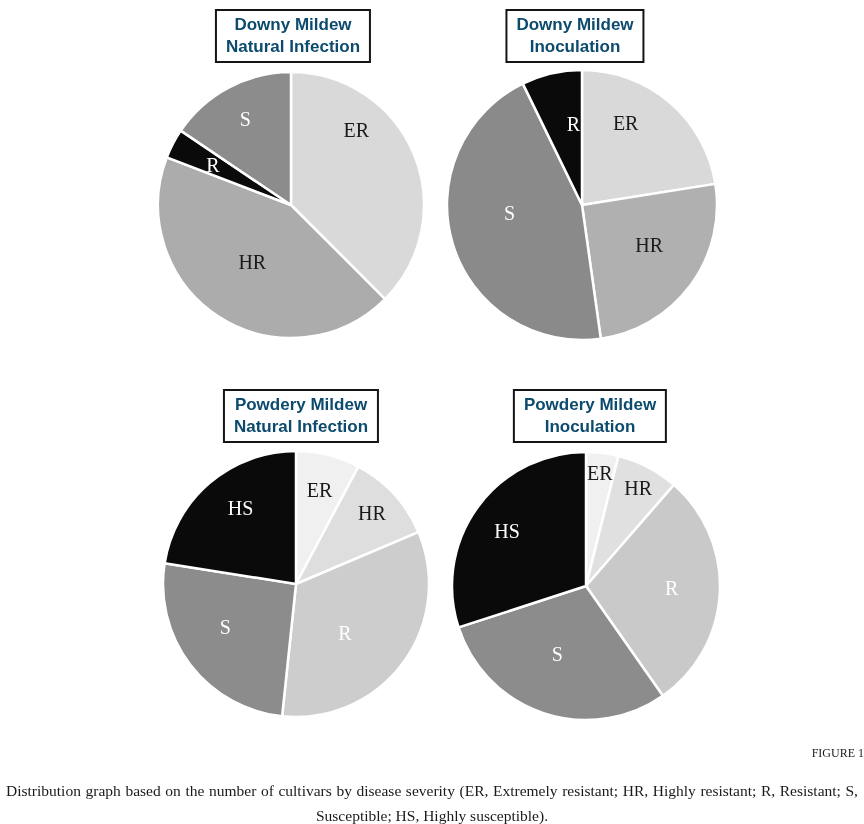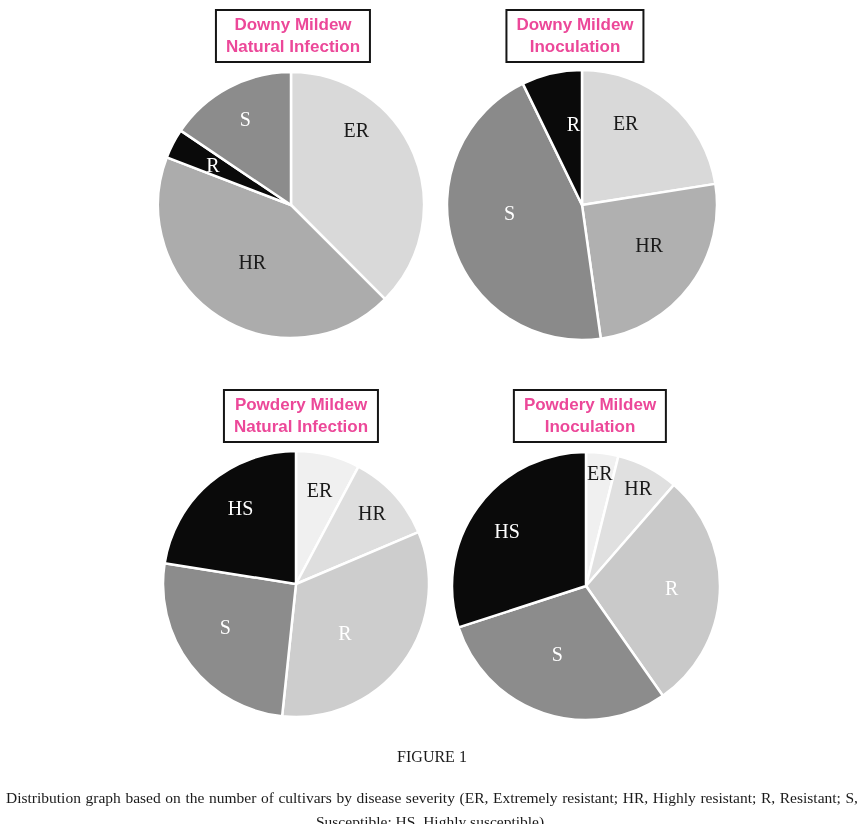--- a/index.html
+++ b/index.html
@@ -18,36 +18,36 @@
     position:absolute;
     transform:translateX(-50%);
     background:#ffffff;
     border:2px solid #151515;
     padding:3px 9px;
     text-align:center;
     font-family:"Liberation Sans", sans-serif;
     font-weight:bold;
     font-size:17px;
     line-height:1.28;
-    color:#ec4899;
+    color:#0c4a6e;
     white-space:nowrap;
     z-index:2;
   }
   .slice-label{
     font-family:"Liberation Serif", serif;
     font-size:20px;
   }
   .caption{
     position:absolute;
     left:0;right:0;top:744px;
     color:#1a1a1a;
   }
   .fig-label{
-    text-align:center;
-    font-size:16px;
+    text-align:right;
+    font-size:12px;
     line-height:1.6;
   }
   .fig-text{
     margin:16px 6px;
     font-size:15.5px;
     line-height:1.6;
     text-align:justify;
     text-align-last:center;
   }
 </style>

